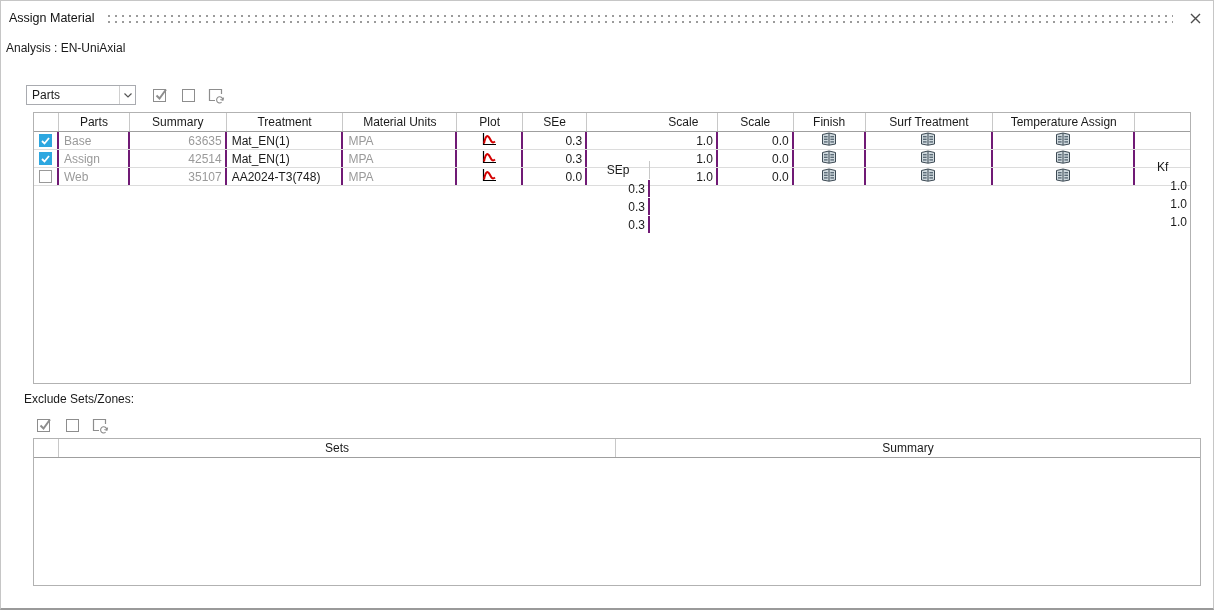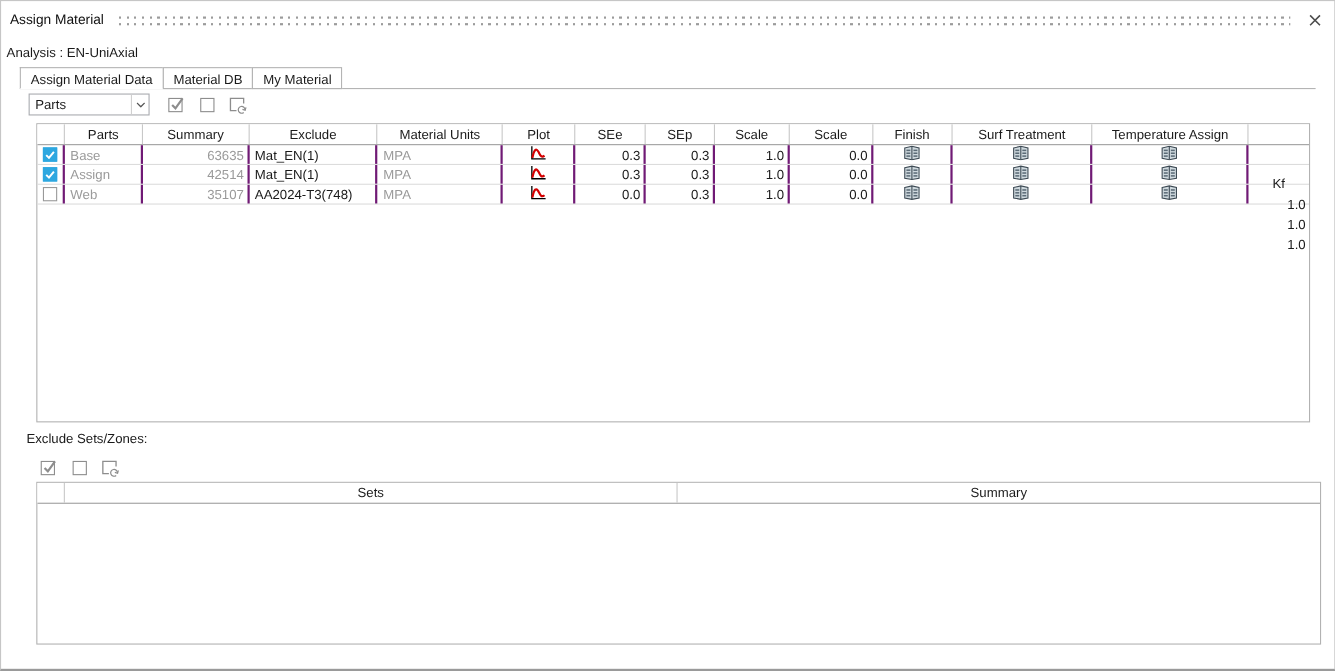--- a/index.html
+++ b/index.html
@@ -47,21 +47,21 @@
   .th:last-child{border-right:none;}
   .trow{display:flex;height:18px;border-bottom:1px solid #dcdcdc;}
   .td{display:flex;align-items:center;border-right:2px solid #701a75;height:100%;overflow:hidden;white-space:nowrap;}
   .td:last-child{border-right:none;}
   .td.num{justify-content:flex-end;padding-right:3px;}
   .td.txt{padding-left:5px;}
   .td.ctr{justify-content:center;}
   .muted{color:#9a9a9a;}
   
   .c0{width:25px;} .c1{width:71px;} .c2{width:97px;} .c3{width:117px;} .c4{width:114px;}
-  .c5{width:66px;} .c6{width:64px;} .c7{width:63px;} .c8{width:68px;} .c9{width:76px;}
+  .c5{width:66px;} .c6{width:64px;} .c7{width:63px;margin-top:48px;} .c8{width:68px;} .c9{width:76px;}
   .c10{width:72px;} .c11{width:128px;} .c12{width:142px;} .c13{width:55px;margin-top:45px;}
   
   .d0{width:25px;} .d1{width:557px;} .d2{flex:1;}
   
   .cb{width:13px;height:13px;margin-left:5px;border:1px solid #999;background:#fff;display:flex;align-items:center;justify-content:center;}
   .cb svg{visibility:hidden;}
   .cb.checked{background:#2da7e0;border-color:#2da7e0;}
   .cb.checked svg{visibility:visible;}
 </style>
 </head>
@@ -74,25 +74,20 @@
     <div class="dots"></div>
     <div class="closebtn">
       <svg width="11" height="11" viewBox="0 0 11 11">
           <path d="M1 1 L10 10 M10 1 L1 10" stroke="#4d4d4d" stroke-width="1.4" fill="none"></path>
         </svg>
     </div>
   </div>
 
   <div class="analysis">Analysis : EN-UniAxial</div>
 
-  <div class="tabbar">
-    <div class="tab active">Assign Material Data</div>
-    <div class="tab">Material DB</div>
-    <div class="tab">My Material</div>
-  </div>
 
   <div class="toolbar">
     <div class="combo">
       <span class="combo-text">Parts</span>
       <span class="combo-arrow">
         <svg width="8" height="5" viewBox="0 0 8 5">
             <path d="M0.5 0.5 L4 4 L7.5 0.5" stroke="#555" stroke-width="1.2" fill="none"></path>
           </svg>
       </span>
     </div>
@@ -114,21 +109,21 @@
         <path d="M16.6 10.6 L15.9 13.2 L13.4 12.4" stroke="#8d8d8d" stroke-width="1.1" fill="none"></path>
       </svg>
     </button>
   </div>
 
   <div class="tbl tbl1">
     <div class="thead">
       <div class="th c0"></div>
       <div class="th c1">Parts</div>
       <div class="th c2">Summary</div>
-      <div class="th c3">Exclude</div>
+      <div class="th c3">Treatment</div>
       <div class="th c4">Material Units</div>
       <div class="th c5">Plot</div>
       <div class="th c6">SEe</div>
       <div class="th c7">SEp</div>
       <div class="th c8">Scale</div>
       <div class="th c9">Scale</div>
       <div class="th c10">Finish</div>
       <div class="th c11">Surf Treatment</div>
       <div class="th c12">Temperature Assign</div>
       <div class="th c13">Kf</div>

